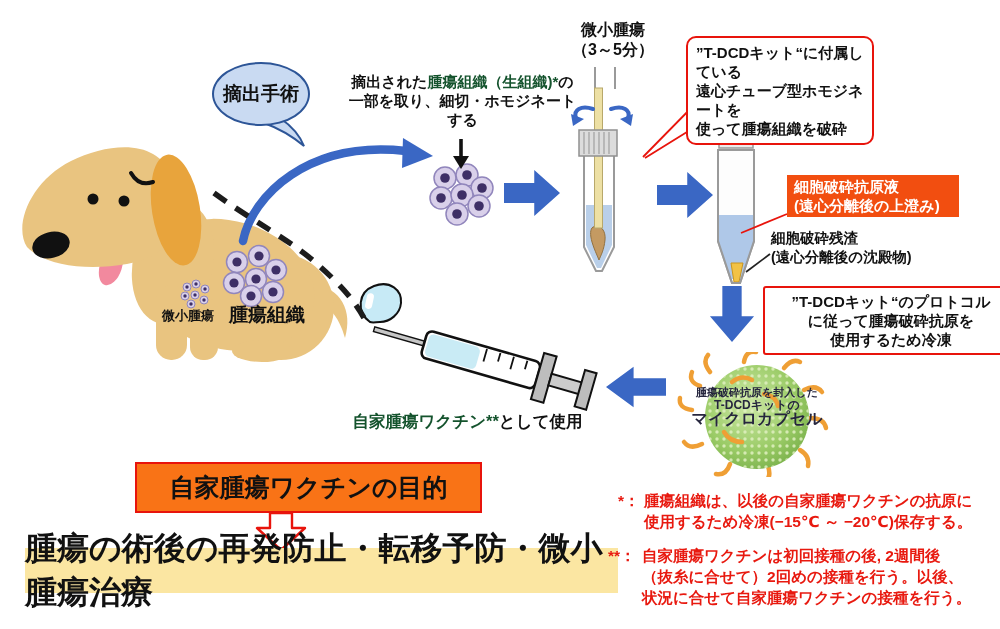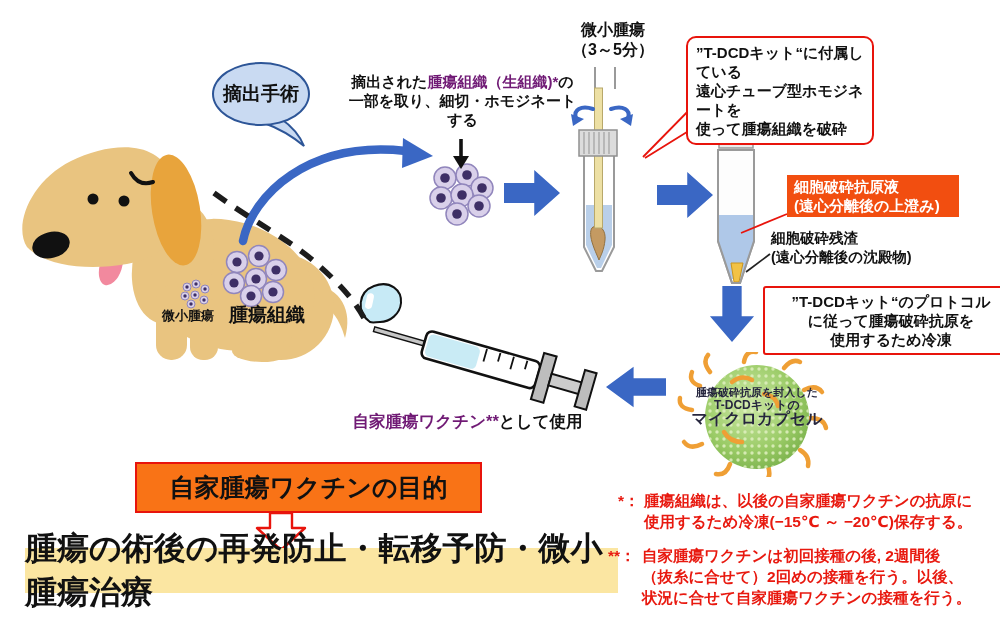--- a/index.html
+++ b/index.html
@@ -1,21 +1,21 @@
 <!DOCTYPE html>
 <html><head>
 <meta charset="utf-8">
 <style>
   html,body{margin:0;padding:0;background:#fff;}
   #canvas{position:relative;width:1000px;height:629px;background:#fff;overflow:hidden;
           font-family:"Liberation Sans","DejaVu Sans",sans-serif;color:#111;}
   .abs{position:absolute;}
   .jb{font-weight:bold;}
   .ctr{text-align:center;}
-  .red{color:#701a75;text-align:right;}
+  .red{color:#14532d;text-align:right;}
   .z1{z-index:1;} .z2{z-index:2;} .z3{z-index:3;}
   .fa{position:absolute;background:#3A67C4;z-index:1;}
   .fa-right{clip-path:polygon(0 29%,54% 29%,54% 2%,100% 50%,54% 98%,54% 71%,0 71%);}
   .fa-left{clip-path:polygon(100% 29%,46% 29%,46% 2%,0 50%,46% 98%,46% 71%,100% 71%);}
   .fa-down{clip-path:polygon(29% 0,71% 0,71% 54%,98% 54%,50% 100%,2% 54%,29% 54%);}
   .redbox{position:absolute;background:#fff;border:2.5px solid #E8140C;box-sizing:border-box;z-index:3;
           font-weight:bold;font-size:15px;line-height:19px;}
   .bubble{position:absolute;left:212px;top:62px;width:98px;height:64px;background:#C9DAF2;
           border:2.5px solid #2D5597;border-radius:50%;display:flex;align-items:center;
           justify-content:center;font-size:19px;font-weight:bold;z-index:3;box-sizing:border-box;}

